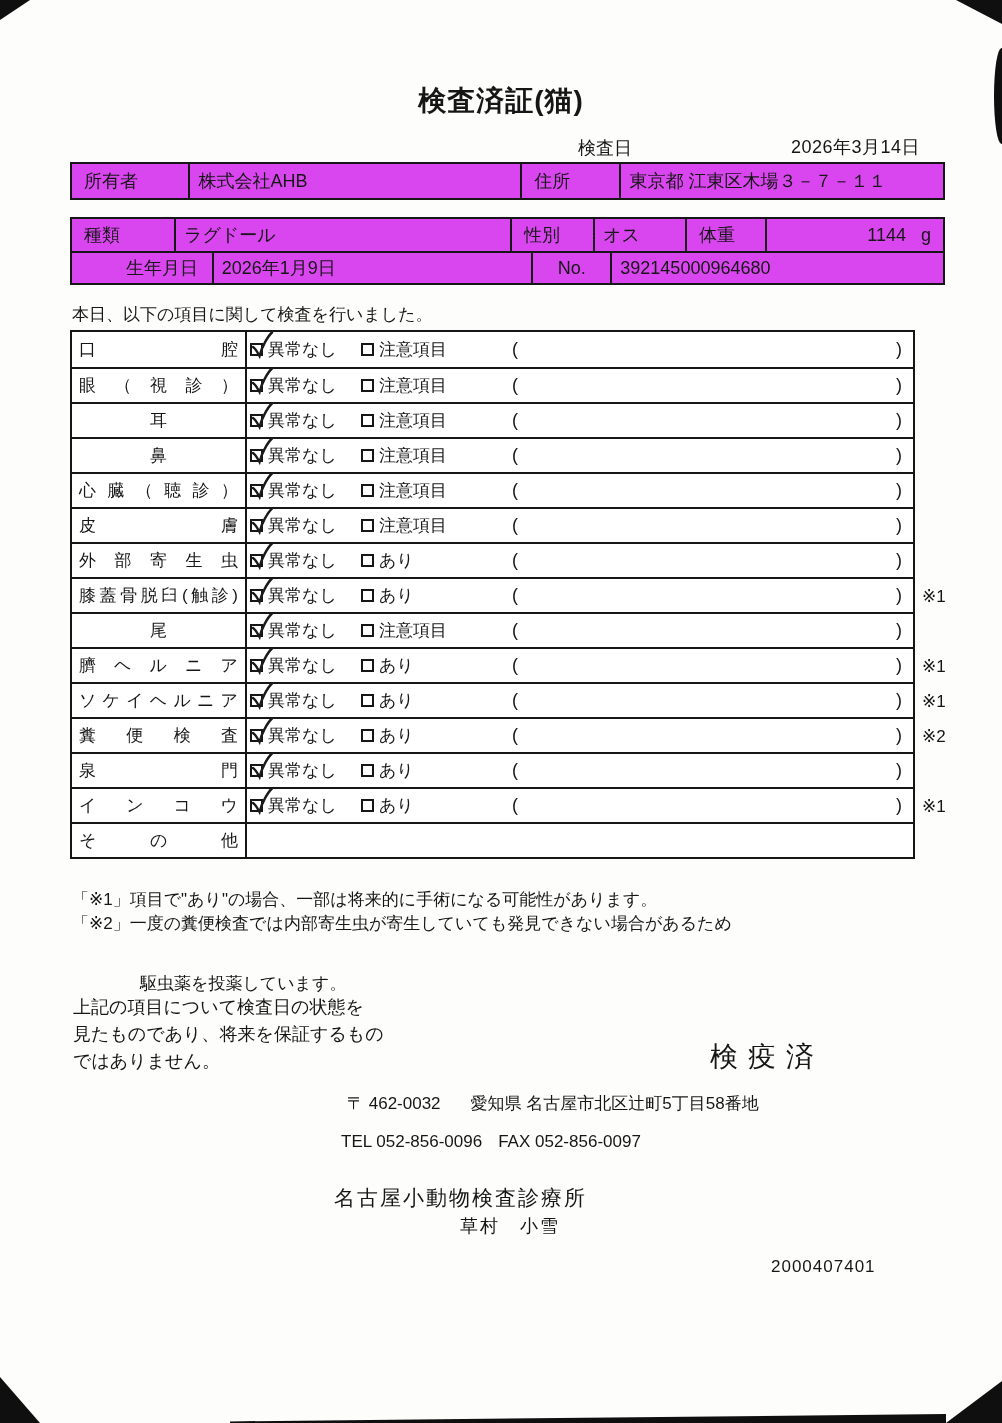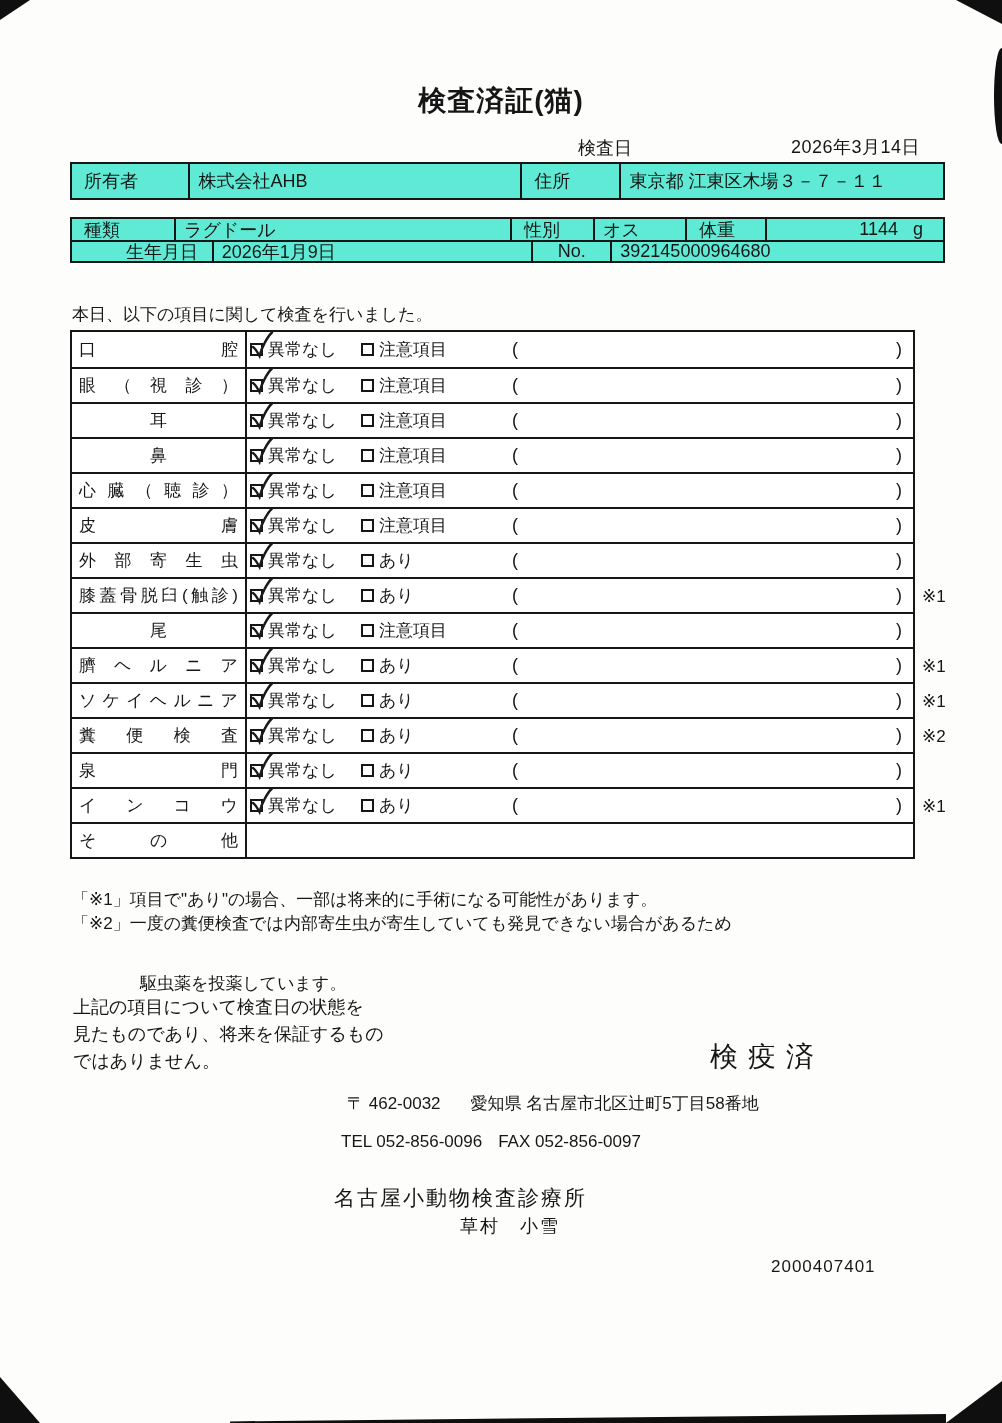--- a/index.html
+++ b/index.html
@@ -19,33 +19,33 @@
   .art.br { right:0; bottom:0; width:56px; height:42px; clip-path:polygon(100% 0,100% 100%,0 100%); }
   .art.be { left:230px; bottom:0; width:716px; height:9px; clip-path:polygon(0 82%,100% 0,100% 100%,0 100%); }
 
   .title { position:absolute; top:82px; left:0; width:100%; text-align:center;
            font-size:28px; font-weight:bold; letter-spacing:1px; }
 
   .date-label { position:absolute; left:578px; top:136px; font-size:18px; }
   .date-value { position:absolute; left:791px; top:135px; font-size:18px; letter-spacing:0.5px; }
 
   
-  .tbl { position:absolute; border:2px solid #161616; background:#5eead4;gap:21px; }
+  .tbl { position:absolute; border:2px solid #161616; background:#d946ef;gap:21px; }
   .owner-tbl { left:70px; top:162px; width:875px; height:38px; display:flex; }
   .pet-tbl   { left:70px; top:217px; width:875px; }
-  .trow { display:flex; height:21px; }
+  .trow { display:flex; height:32px; }
   .trow + .trow { border-top:2px solid #161616;padding-left:42px; }
   .cell { display:flex; align-items:center; padding:0 8px; font-size:18px;
           white-space:nowrap; overflow:hidden; border-left:2px solid #161616; }
   .cell.first { border-left:none; }
   .cell.lab { padding-left:12px; }
   .cell.mid { justify-content:center; padding:0 4px; }
   .w102{width:102px} .w336{width:336px} .w83{width:83px} .w92{width:92px}
   .w80{width:80px} .w178{width:178px} .w350{width:350px}
-  .weight { justify-content:flex-end; padding-right:20px; gap:15px; }
+  .weight { justify-content:flex-end; padding-right:12px; gap:15px; }
 
   .intro { position:absolute; left:72px; top:303px; font-size:17px; }
 
   
   .exam-table { position:absolute; left:70px; top:330px; width:845px;
                 border:2px solid #161616; background:#fff; }
   .exam-row { position:relative; display:flex; height:35px; }
   .exam-row + .exam-row { border-top:2px solid #161616; }
   .exam-name { width:175px; border-right:2px solid #161616; display:flex;
                align-items:center; justify-content:space-between;

